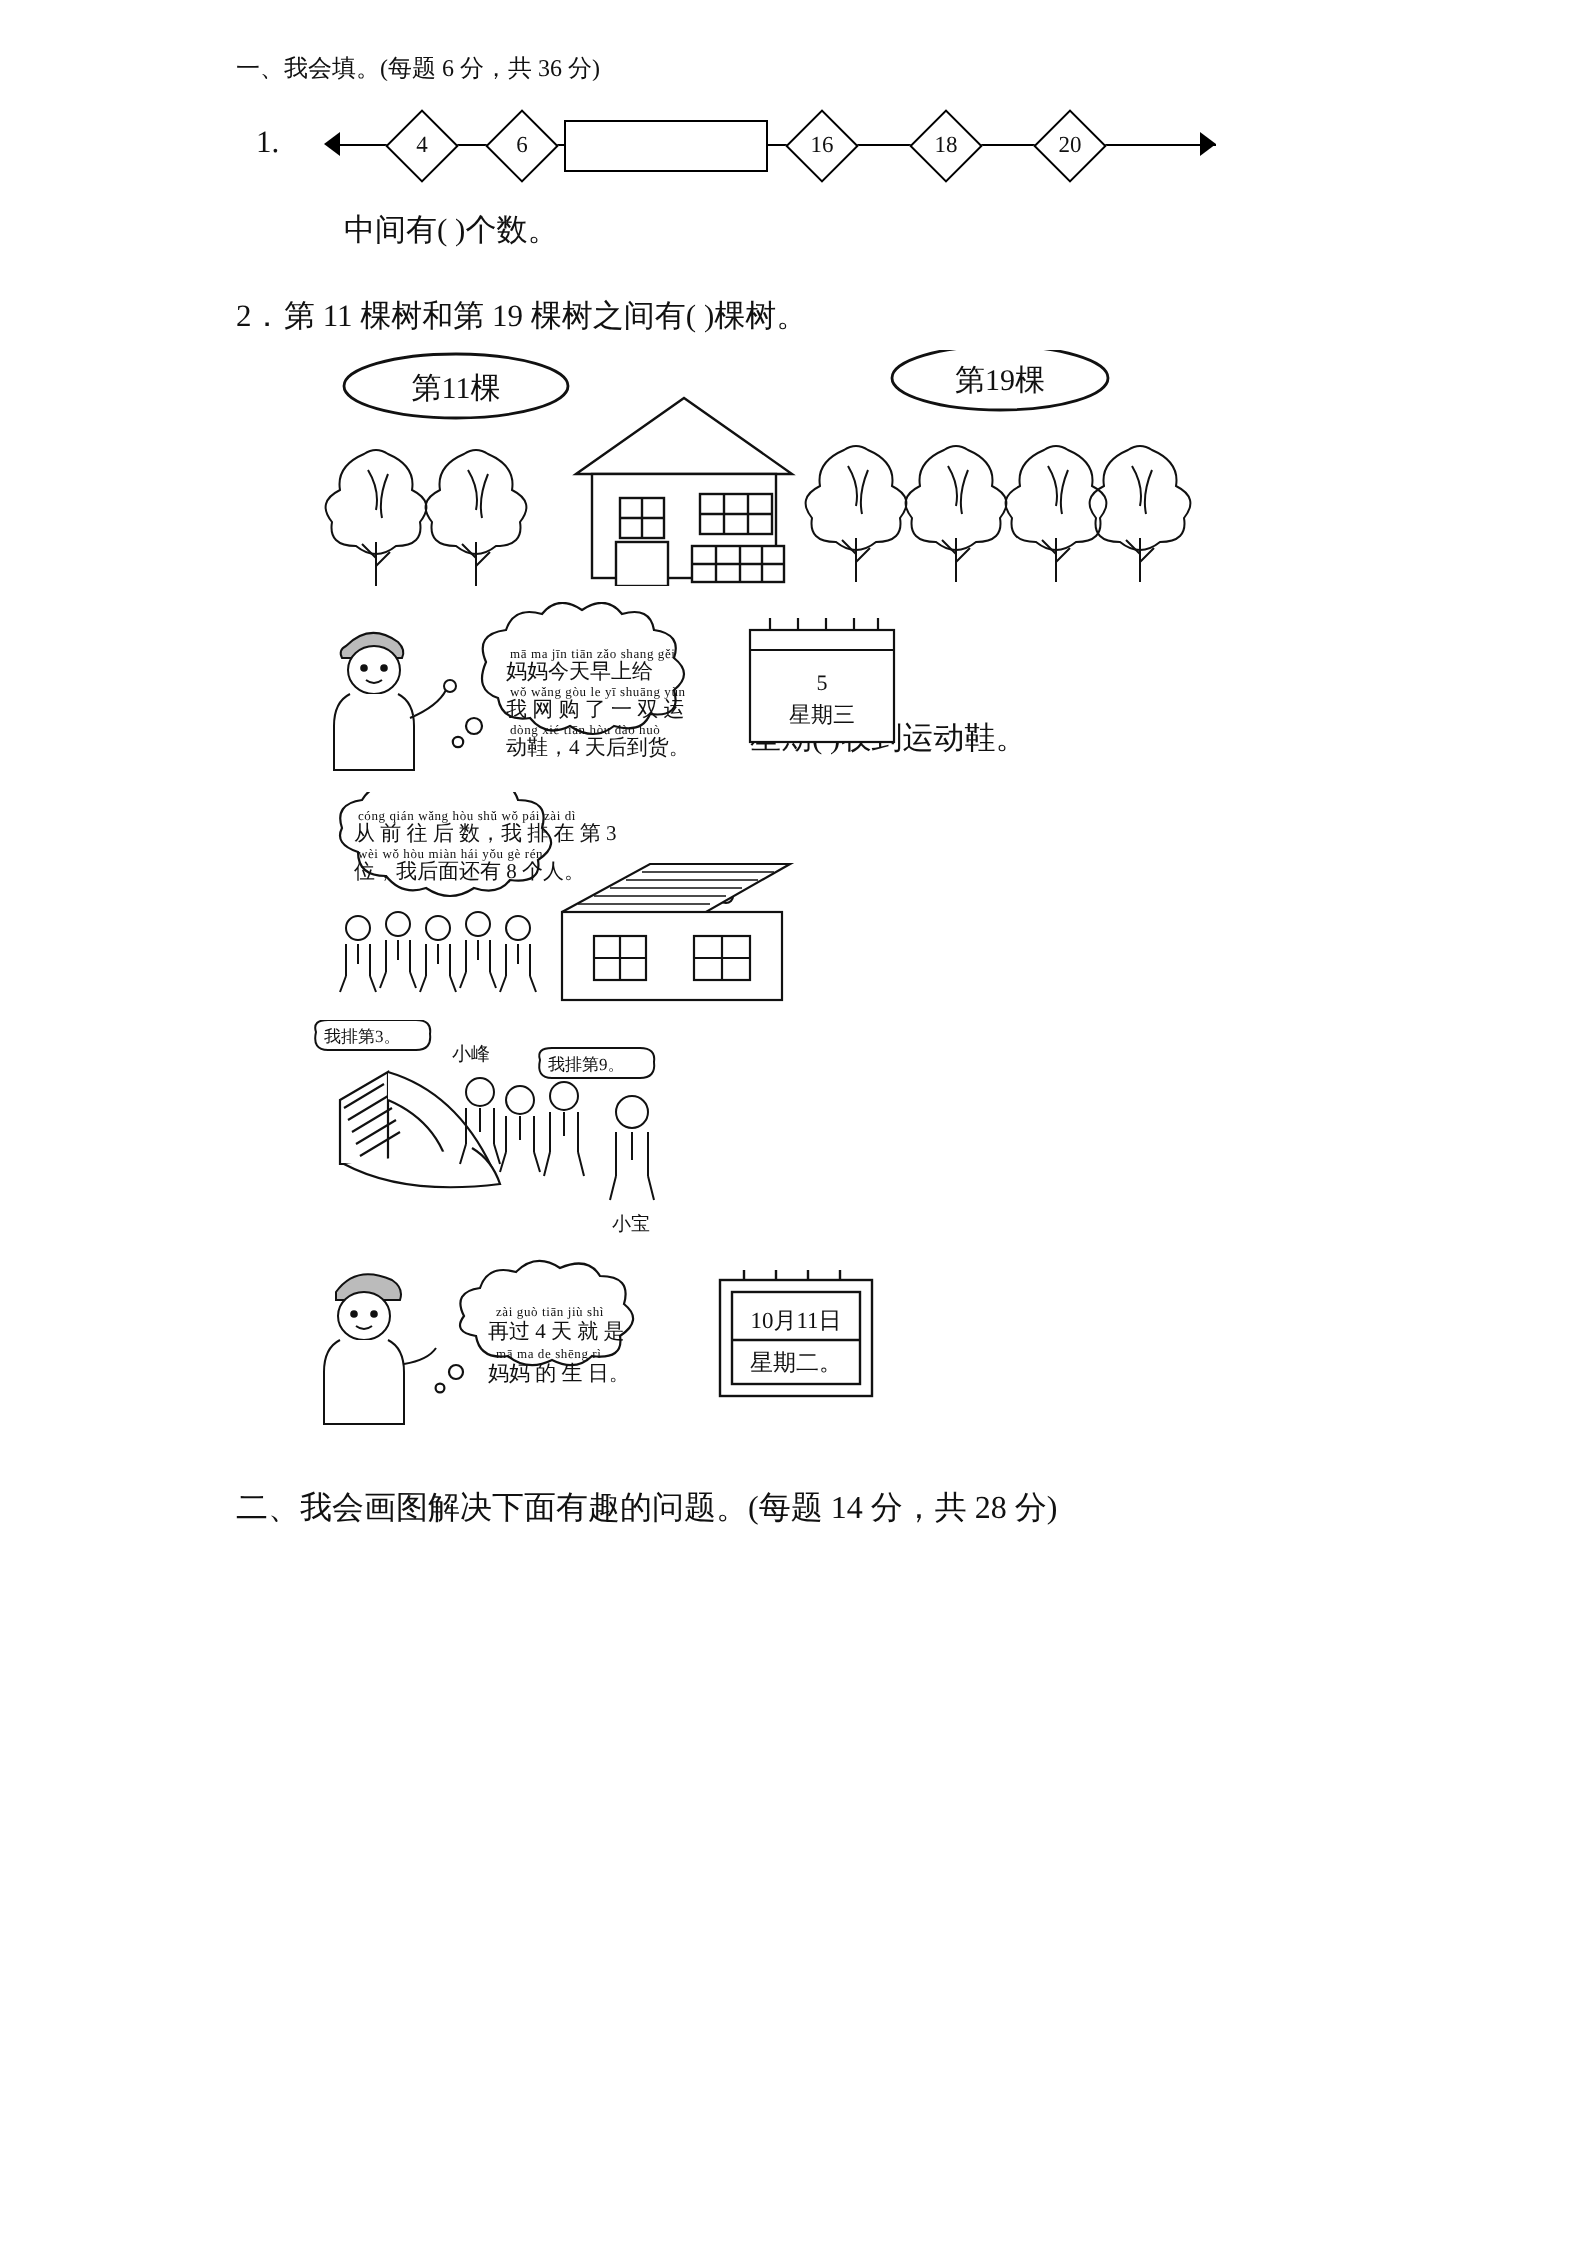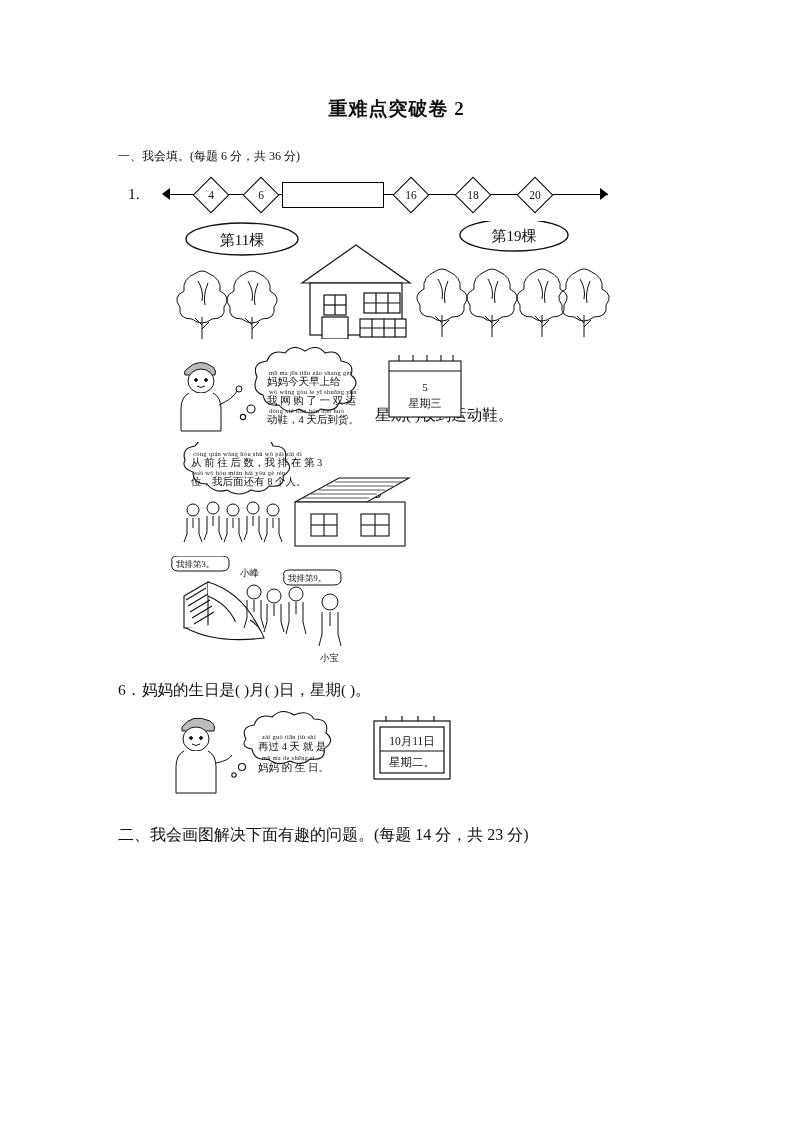--- a/index.html
+++ b/index.html
@@ -105,40 +105,39 @@
     background: #fff;
   }
   .q1-sub {
     font-size: 15.5px;
     margin-left: 172px;
     margin-top: 12px;
   }
   
   .fig {
     position: relative;
-    margin-left: 16px;
+    margin-left: 2px;
     padding-left: 40px;
   }
   svg { display: block; }
   .sec2 {
     font-size: 16px;
     margin: 22px 0 0 118px;
   }
   .pinyin {
     font-family: "Liberation Serif", serif;
     font-size: 6.5px;
     letter-spacing: 0.3px;
   }
 </style>
 </head>
 <body>
 
 <div class="page">
 
-  <div class="title">重难点突破卷 2</div>
 
   <div class="section-head">一、我会填。(每题 6 分，共 36 分)</div>
 
   <div class="numline-wrap">
     <span class="numline-label">1.</span>
     <div class="nl-axis"></div>
     <div class="nl-arrow-l"></div>
     <div class="nl-arrow-r"></div>
 
     <div class="diamond" style="left:48px">
@@ -152,21 +151,25 @@
         <span>16</span>
       </div>
     <div class="diamond" style="left:310px">
         <span>18</span>
       </div>
     <div class="diamond" style="left:372px">
         <span>20</span>
       </div>
   </div>
 
-
+  <div class="q1-sub">中间有(        )个数。</div>
+
+  <div class="qline" style="margin-left:118px;margin-top:22px;">
+    <span class="qnum">2．</span><span>第 11 棵树和第 19 棵树之间有(          )棵树。</span>
+  </div>
 
   <div class="fig">
     <svg width="560" height="118" viewBox="0 0 560 118" style="margin-left:118px;margin-top:6px;">
 
       <ellipse cx="68" cy="18" rx="56" ry="16" fill="#fff" stroke="#111" stroke-width="1.4"></ellipse>
       <text x="68" y="24" font-family="Liberation Serif, serif" font-size="15" text-anchor="middle" fill="#111">第11棵</text>
 
       <ellipse cx="340" cy="14" rx="54" ry="16" fill="#fff" stroke="#111" stroke-width="1.4"></ellipse>
       <text x="340" y="20" font-family="Liberation Serif, serif" font-size="15" text-anchor="middle" fill="#111">第19棵</text>
 
@@ -327,23 +330,20 @@
         <circle cx="106" cy="40" r="7"></circle>
           <path d="M99 48 l0 18 M113 48 l0 18 M106 48 l0 12 M99 66 l-3 10 M113 66 l3 10"></path>
         <circle cx="128" cy="38" r="7"></circle>
           <path d="M121 46 l0 20 M135 46 l0 20 M128 46 l0 12 M121 66 l-3 12 M135 66 l3 12"></path>
         <circle cx="162" cy="46" r="8"></circle>
           <path d="M154 56 l0 22 M170 56 l0 22 M162 56 l0 14 M154 78 l-3 12 M170 78 l3 12"></path>
       </g>
     </svg>
   </div>
 
-  <div class="qline" style="margin-left:118px;margin-top:14px;">
-    <span class="qnum">6．</span><span>妈妈的生日是(         )月(        )日，星期(          )。</span>
-  </div>
 
   <div class="fig">
     <svg width="400" height="96" viewBox="0 0 400 96" style="margin-left:110px;margin-top:6px;">
 
       <g stroke="#111" fill="#fff" stroke-width="1">
         <path d="M16 20 q10 -14 28 -6 q6 4 4 10 l-32 0z" fill="#bbb"></path>
         <ellipse cx="30" cy="32" rx="13" ry="12"></ellipse>
         <circle cx="25" cy="31" r="1.4" fill="#111"></circle>
         <circle cx="35" cy="31" r="1.4" fill="#111"></circle>
         <path d="M26 37 q4 3 8 0"></path>
@@ -365,15 +365,15 @@
         <rect x="208" y="14" width="76" height="58"></rect>
         <rect x="214" y="20" width="64" height="46"></rect>
         <line x1="214" y1="44" x2="278" y2="44"></line>
         <path d="M220 14 l0 -5 M236 14 l0 -5 M252 14 l0 -5 M268 14 l0 -5"></path>
       </g>
       <text x="246" y="38" font-size="11.5" text-anchor="middle" fill="#111" font-family="Liberation Serif, serif">10月11日</text>
       <text x="246" y="59" font-size="11.5" text-anchor="middle" fill="#111" font-family="Liberation Serif, serif">星期二。</text>
     </svg>
   </div>
 
-  <div class="sec2">二、我会画图解决下面有趣的问题。(每题 14 分，共 23 分)</div>
+  <div class="sec2">二、我会画图解决下面有趣的问题。(每题 14 分，共 28 分)</div>
 
 </div>
 
 </body></html>

